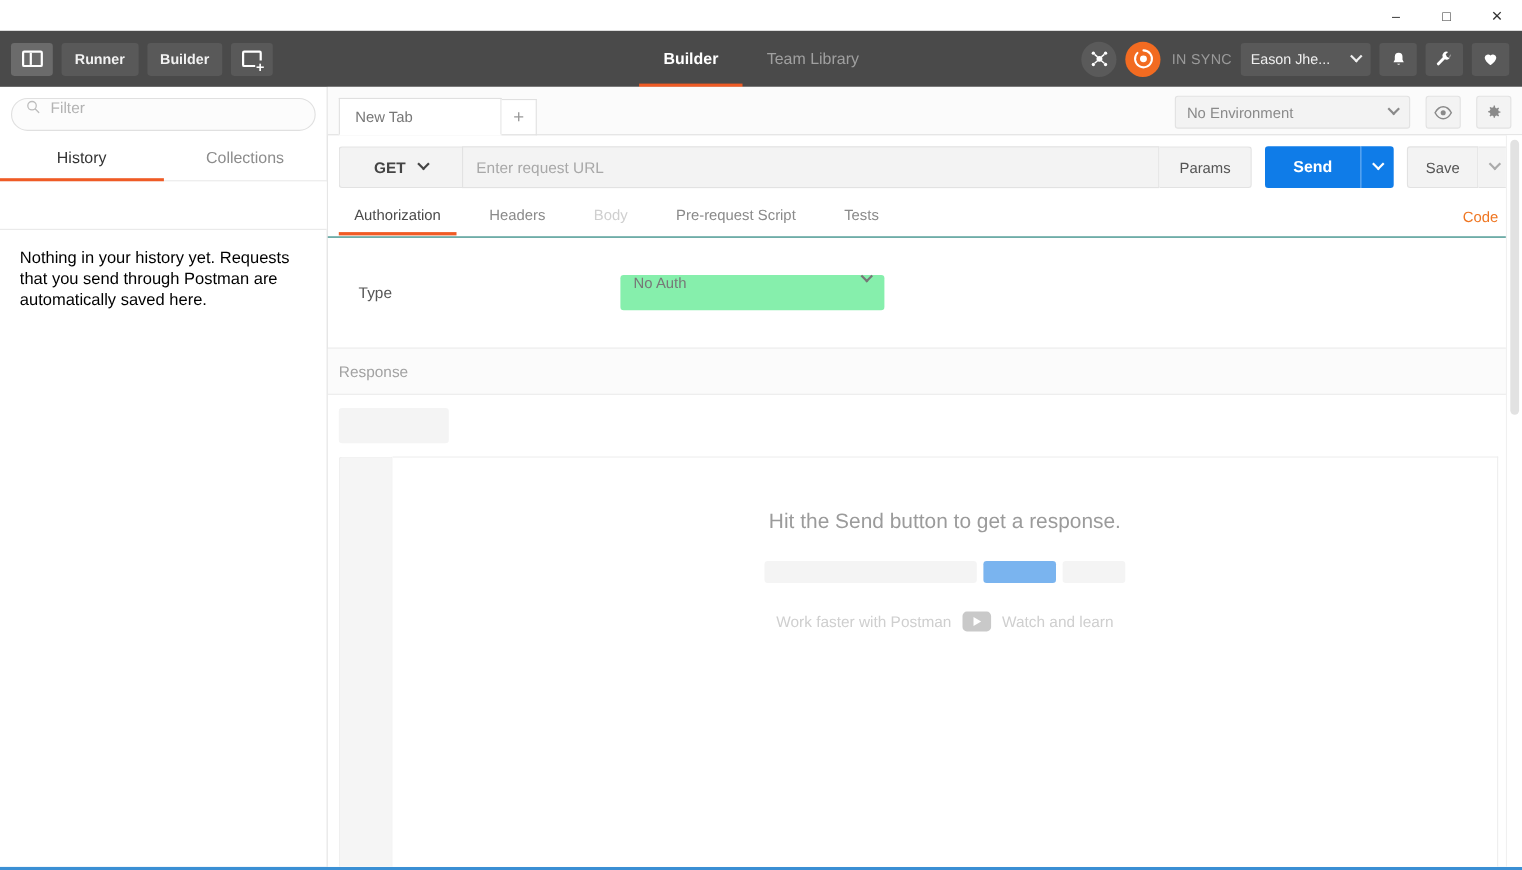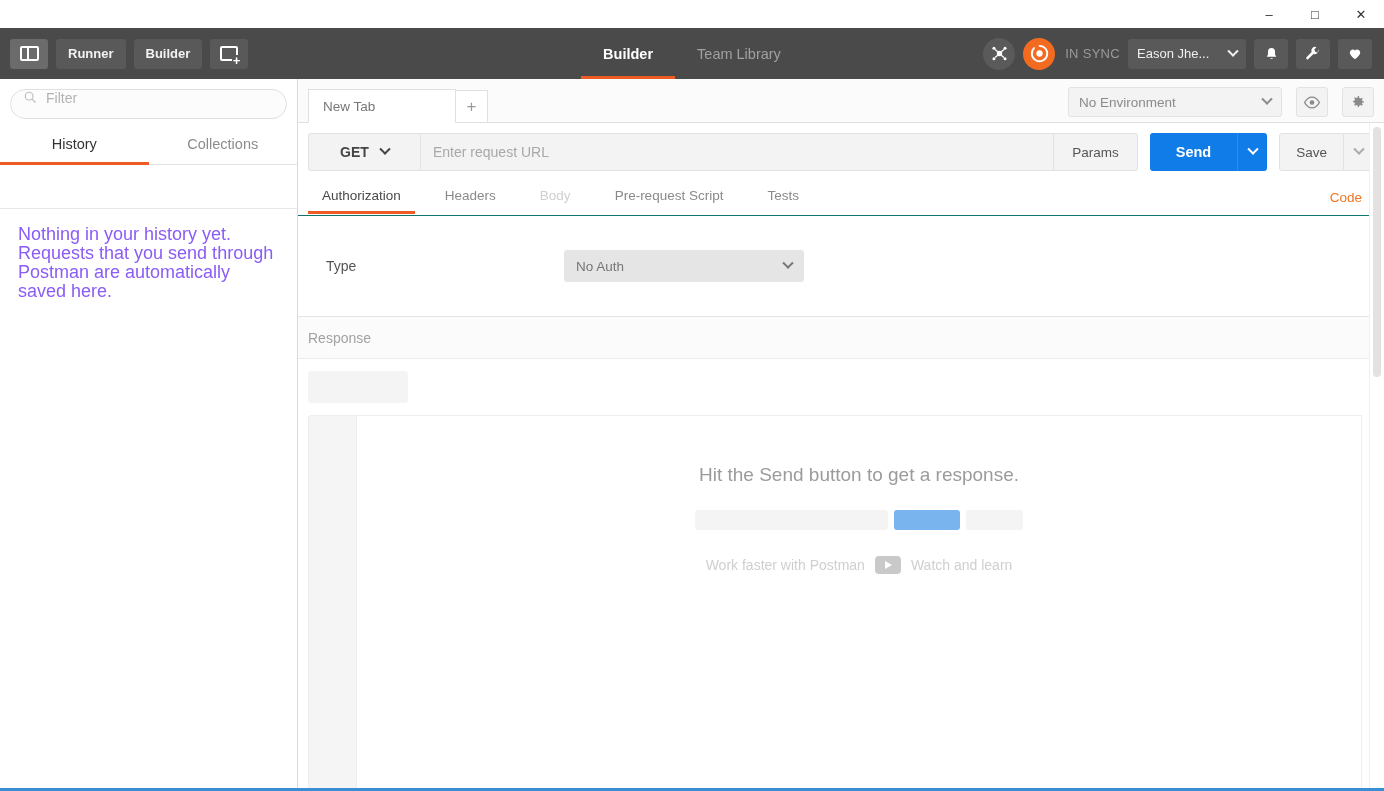--- a/index.html
+++ b/index.html
@@ -115,21 +115,21 @@
   .filter-box input::placeholder { color: #b3b3b3; }
   .side-tabs { display: flex; border-bottom: 1px solid #e3e3e3; }
   .side-tab {
     flex: 1; text-align: center; padding: 9px 0 10px; font-size: 14.5px;
     color: #8c8c8c; cursor: pointer; border-bottom: 3px solid transparent;
     margin-bottom: -1px;
   }
   .side-tab.active { color: #333333; border-bottom-color: #ef5b25; }
   .side-subbar { height: 44px; border-bottom: 1px solid #e8e8e8; background: #fff; }
   .empty-msg {
-    padding: 16px 18px 0 18px; font-size: 18px; line-height: 19px; color: #8b5cf6;
+    padding: 16px 18px 0 18px; font-size: 15px; line-height: 19px; color: #000000;
   }
 
   
   .main { flex: 1; display: flex; flex-direction: column; background: #ffffff; position: relative; min-width: 0; }
 
   .tabs-row {
     height: 44px; background: #fbfbfb; border-bottom: 1px solid #e0e0e0;
     display: flex; align-items: flex-end; padding-left: 10px; position: relative;
   }
   .req-tab {
@@ -212,22 +212,22 @@
   .req-tab-item.disabled { color: #cfcfcf; }
   .code-link {
     position: absolute; right: 22px; top: 9px;
     color: #ef7622; font-size: 13.5px; cursor: pointer;
   }
 
   .auth-panel { padding: 34px 0 34px 0; border-bottom: 1px solid #e6e6e6; }
   .auth-row { display: flex; align-items: center; padding-left: 28px; }
   .auth-label { width: 238px; font-size: 14px; color: #555; }
   .auth-select {
-    width: 240px; height: 32px; background: #e5e5e5; border-radius: 3px;
-    display: flex; align-items: center; justify-content: space-between;
+    width: 240px; height: 32px; background: #86efac; border-radius: 3px;
+    display: flex; align-items: flex-start; justify-content: space-between;
     padding: 0 12px; font-size: 13.5px; color: #777; cursor: pointer;
   }
 
   .response-head {
     height: 42px; background: #fbfbfb; border-bottom: 1px solid #ececec;
     display: flex; align-items: center; padding-left: 10px;
   }
   .response-head span { font-size: 14px; color: #a2a2a2; }
 
   .response-body { flex: 1; position: relative; background: #ffffff; }

